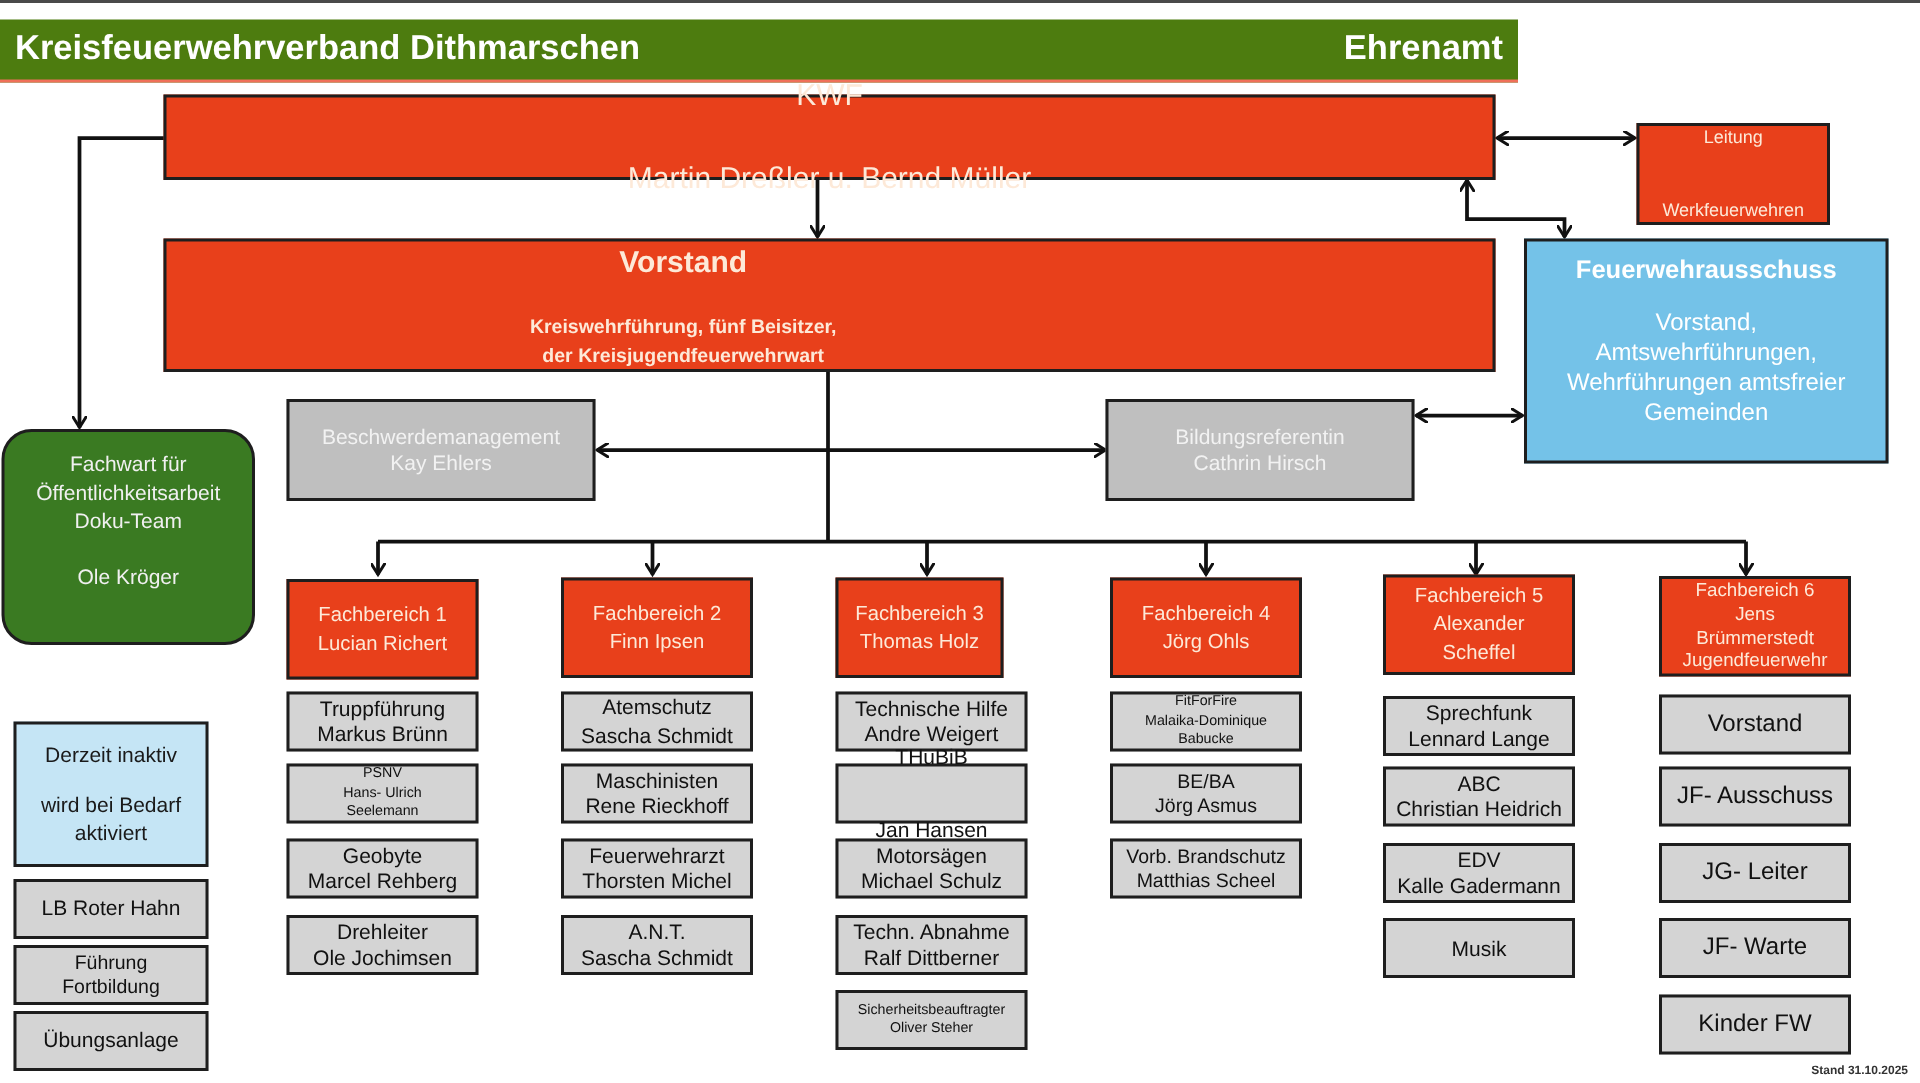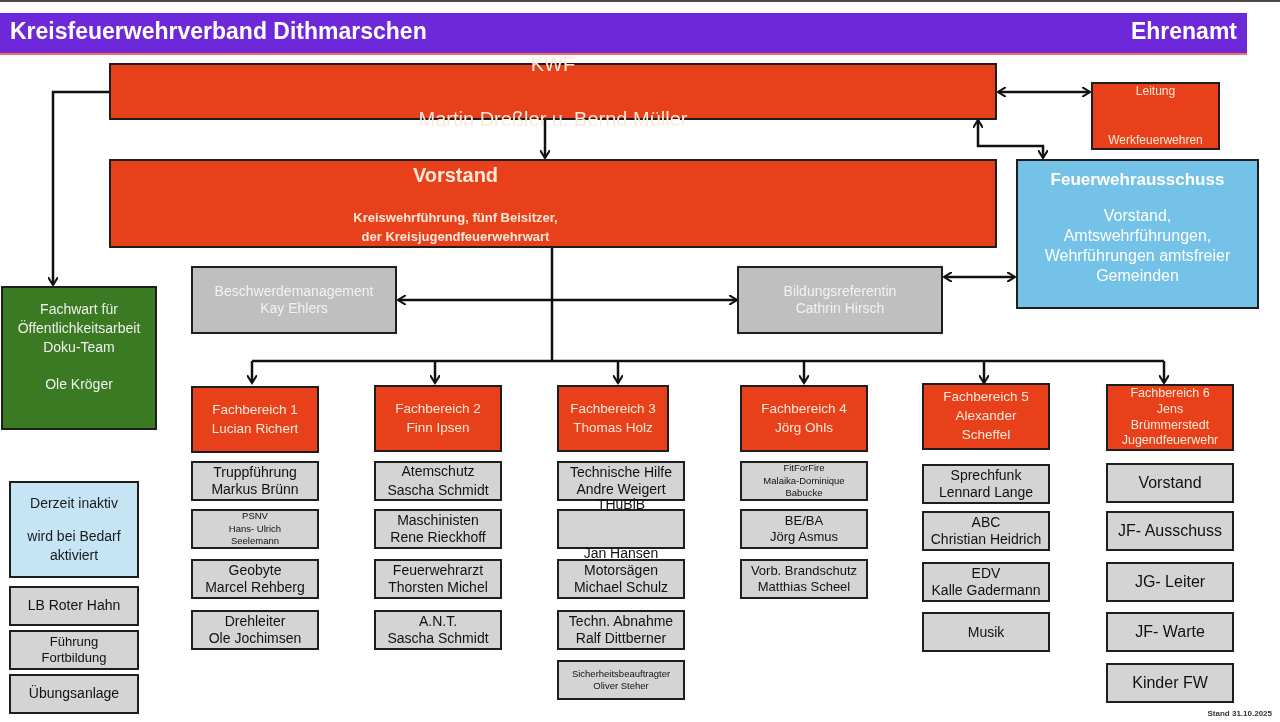--- a/index.html
+++ b/index.html
@@ -1,19 +1,19 @@
 <!DOCTYPE html>
 <html><head>
 <meta charset="utf-8">
 <style>
   html, body { margin:0; padding:0; }
   body { width:1280px; height:722px; background:#ffffff; position:relative; overflow:hidden;
          font-family:"Liberation Sans", "DejaVu Sans", sans-serif; }
   .topline { position:absolute; left:0; top:0; width:1280px; height:2px; background:#4a4a4a; }
-  .header { position:absolute; left:0; top:13px; width:1247px; height:40px; background:#6d28d9;
+  .header { position:absolute; left:0; top:13px; width:1012px; height:40px; background:#4d7c0f;
             border-bottom:2px solid #f0705a; }
   .header .title { position:absolute; left:10px; top:5px; color:#fff; font-weight:bold; font-size:23px; }
   .header .right { position:absolute; right:10px; top:5px; color:#fff; font-weight:bold; font-size:23px; }
   .box { position:absolute; box-sizing:border-box; border:2px solid #1e1e1e; display:flex; flex-direction:column;
          align-items:center; justify-content:center; text-align:center; line-height:1.25; }
   .red { background:#e8401b; color:#fde9d8; }
   .grey { background:#d4d4d4; color:#111; }
   .lgrey { background:#bfbfbf; color:#f2f2f2; }
   .blue { background:#74c2e8; color:#ffffff; }
   .lblue { background:#c5e5f5; color:#1a1a1a; }
@@ -83,21 +83,21 @@
 </div>
 
 <div class="box blue" style="left:1016px;top:159px;width:243px;height:150px;font-size:16px;justify-content:flex-start;padding-top:8px;">
   <span style="font-weight:bold;font-size:17px;margin-bottom:16px;">Feuerwehrausschuss</span>
   <span>Vorstand,</span>
   <span>Amtswehrführungen,</span>
   <span>Wehrführungen amtsfreier</span>
   <span>Gemeinden</span>
 </div>
 
-<div class="box green" style="left:1px;top:286px;width:156px;height:144px;font-size:14px;justify-content:flex-start;padding-top:12px;line-height:1.35;">
+<div class="box green" style="left:1px;top:286px;width:169px;height:144px;font-size:14px;justify-content:flex-start;padding-top:12px;line-height:1.35;border-radius:20px;">
   <span>Fachwart für</span>
   <span>Öffentlichkeitsarbeit</span>
   <span>Doku-Team</span>
   <span style="margin-top:18px;">Ole Kröger</span>
 </div>
 
 <div class="box lgrey" style="left:191px;top:266px;width:206px;height:68px;font-size:14px;">
   <span>Beschwerdemanagement</span>
   <span>Kay Ehlers</span>
 </div>

